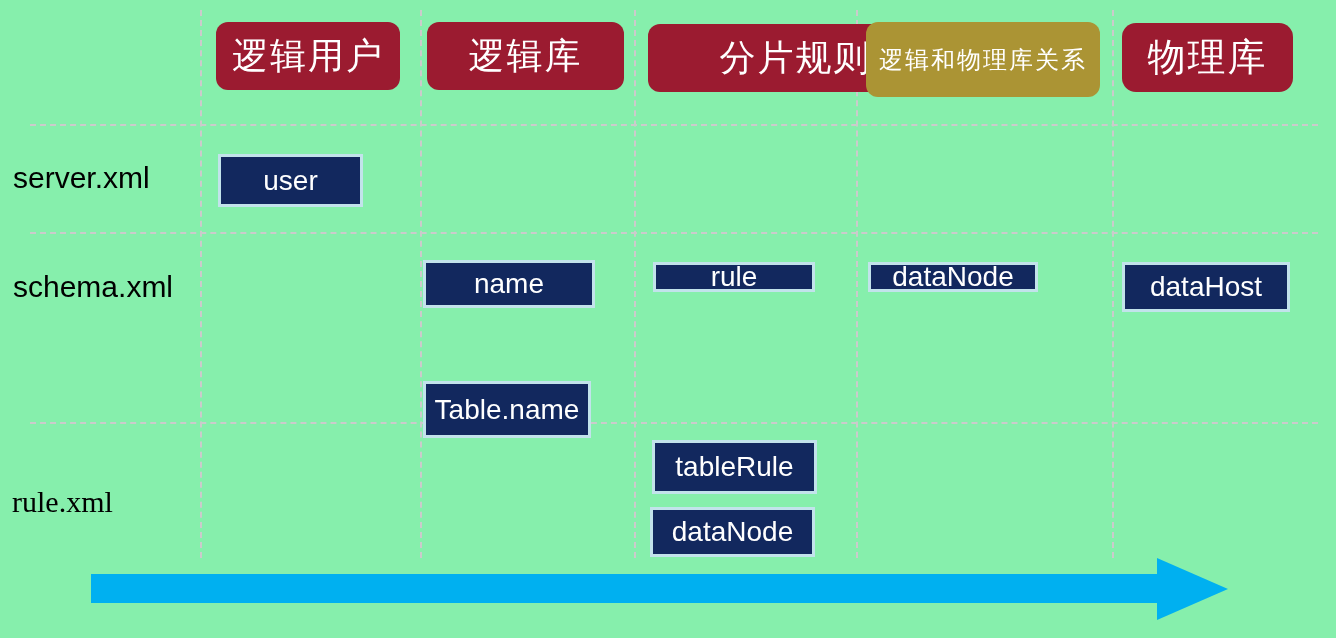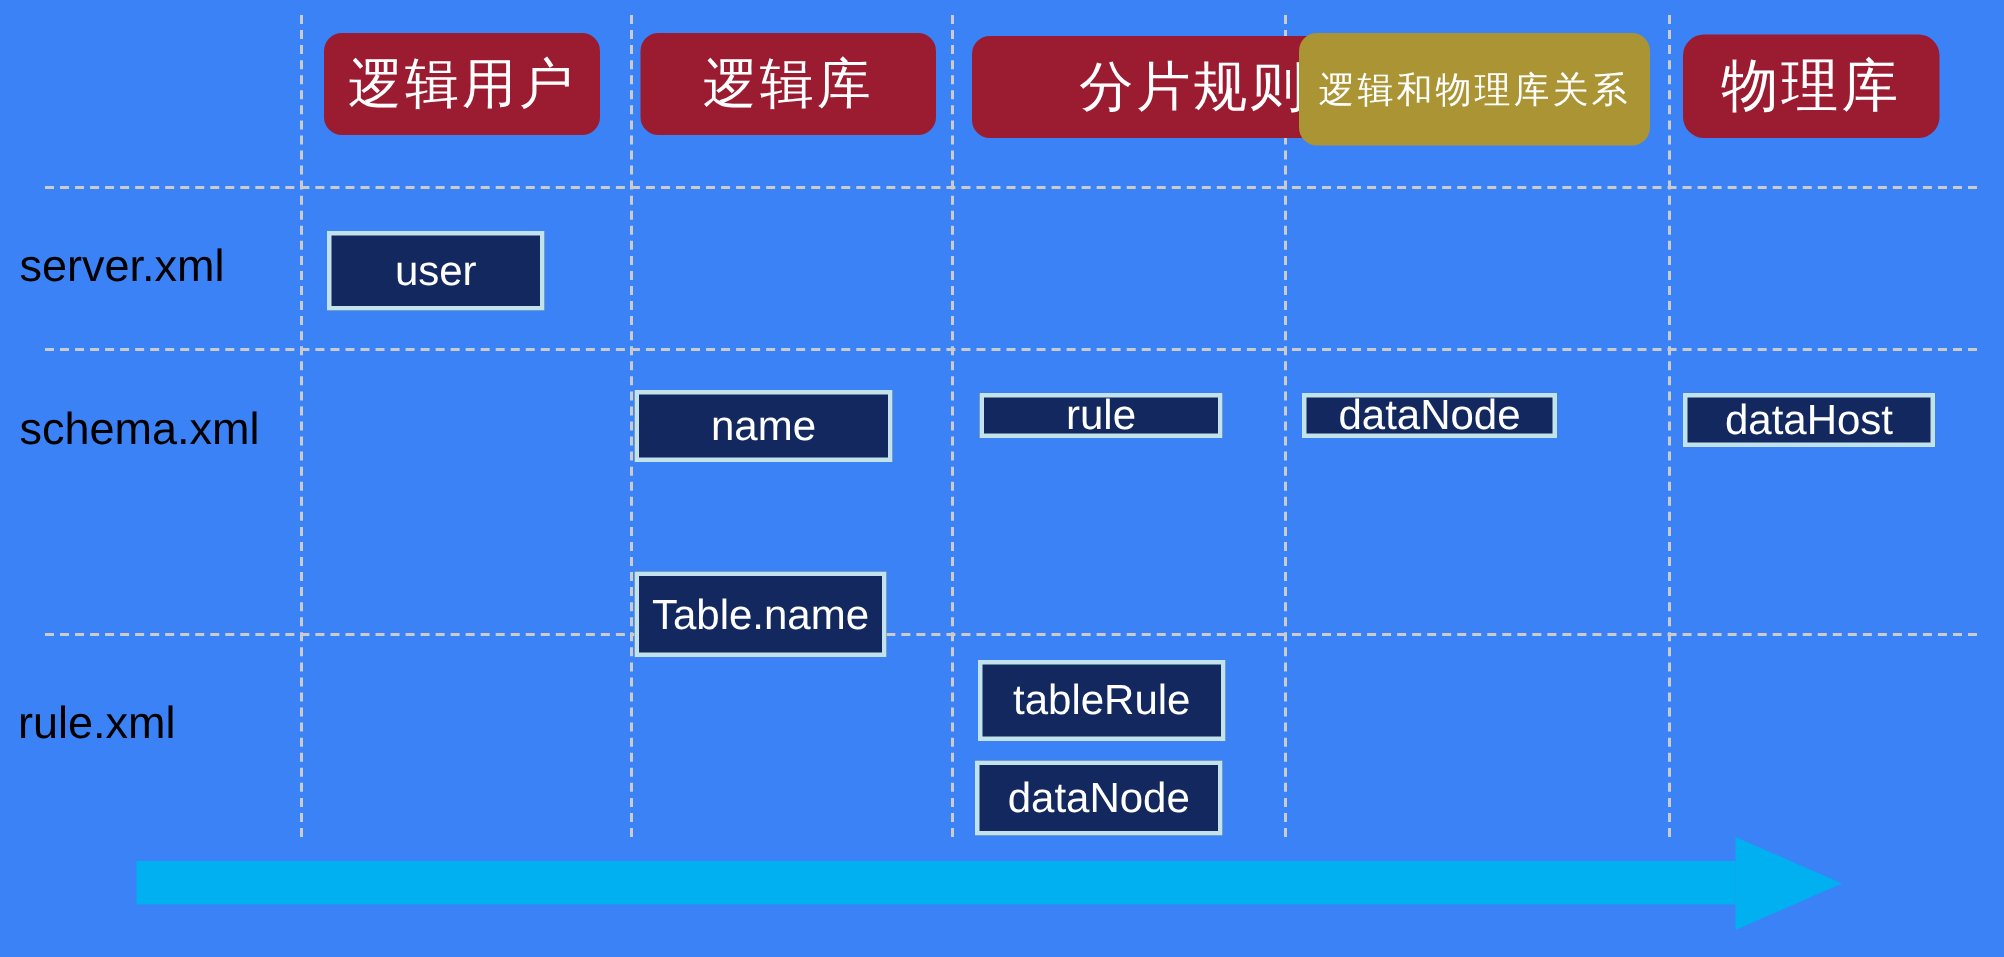--- a/index.html
+++ b/index.html
@@ -1,19 +1,19 @@
 <!DOCTYPE html>
 <html><head>
 <meta charset="utf-8">
 <style>
   html,body{margin:0;padding:0;background:#ffffff;}
   .stage{
     position:relative;
     width:1336px;height:638px;
-    background:#3b82f6;
+    background:#86efac;
     overflow:hidden;
     font-family:"Liberation Sans","DejaVu Sans",sans-serif;
   }
   .vline{position:absolute;width:0;border-left:2px dashed #cbcbcb;}
   .hline{position:absolute;height:0;border-top:2px dashed #cbcbcb;}
   .col-header{
     position:absolute;
     border-radius:12px;
     color:#ffffff;
     display:flex;align-items:center;justify-content:center;
@@ -59,29 +59,29 @@
   <div id="header-layer">
       <div class="col-header" style="left: 216px; top: 22px; width: 184px; height: 68px; background: rgb(155, 27, 48); font-size: 36px; color: rgb(255, 255, 255);">逻辑用户</div>
       <div class="col-header" style="left: 427px; top: 22px; width: 197px; height: 68px; background: rgb(155, 27, 48); font-size: 36px; color: rgb(255, 255, 255);">逻辑库</div>
       <div class="col-header" style="left: 648px; top: 24px; width: 199px; height: 68px; background: rgb(155, 27, 48); font-size: 36px; color: rgb(255, 255, 255); padding-left: 48px;">分片规则</div>
       <div class="col-header" style="left: 866px; top: 22px; width: 234px; height: 75px; background: rgb(171, 148, 52); font-size: 24px; color: rgb(255, 255, 255);">逻辑和物理库关系</div>
       <div class="col-header" style="left: 1122px; top: 23px; width: 171px; height: 69px; background: rgb(155, 27, 48); font-size: 38px; color: rgb(255, 255, 255); border-radius: 14px;">物理库</div>
     </div>
   <div id="rowlabel-layer">
       <div class="row-label" style="left: 13px; top: 160px; color: rgb(0, 0, 0);">server.xml</div>
       <div class="row-label" style="left: 13px; top: 269px; color: rgb(0, 0, 0);">schema.xml</div>
-      <div class="row-label" style="left: 12px; top: 465px; color: rgb(0, 0, 0);">rule.xml</div>
+      <div class="row-label" style="left: 12px; top: 484px; color: rgb(0, 0, 0); font-family: Liberation Serif, serif;">rule.xml</div>
     </div>
   <div id="box-layer">
       <div class="item-box" style="left: 218px; top: 154px; width: 145px; height: 53px; background: rgb(18, 40, 94); border-color: rgb(194, 227, 235); color: rgb(255, 255, 255);">user</div>
       <div class="item-box" style="left: 423px; top: 260px; width: 172px; height: 48px; background: rgb(18, 40, 94); border-color: rgb(194, 227, 235); color: rgb(255, 255, 255);">name</div>
       <div class="item-box" style="left: 423px; top: 334px; width: 168px; height: 57px; background: rgb(18, 40, 94); border-color: rgb(194, 227, 235); color: rgb(255, 255, 255); margin-top: 47px;">Table.name</div>
       <div class="item-box" style="left: 653px; top: 262px; width: 162px; height: 30px; background: rgb(18, 40, 94); border-color: rgb(194, 227, 235); color: rgb(255, 255, 255);">rule</div>
       <div class="item-box" style="left: 868px; top: 262px; width: 170px; height: 30px; background: rgb(18, 40, 94); border-color: rgb(194, 227, 235); color: rgb(255, 255, 255);">dataNode</div>
-      <div class="item-box" style="left: 1122px; top: 262px; width: 168px; height: 36px; background: rgb(18, 40, 94); border-color: rgb(194, 227, 235); color: rgb(255, 255, 255);">dataHost</div>
+      <div class="item-box" style="left: 1122px; top: 262px; width: 168px; height: 50px; background: rgb(18, 40, 94); border-color: rgb(194, 227, 235); color: rgb(255, 255, 255);">dataHost</div>
       <div class="item-box" style="left: 652px; top: 440px; width: 165px; height: 54px; background: rgb(18, 40, 94); border-color: rgb(194, 227, 235); color: rgb(255, 255, 255);">tableRule</div>
       <div class="item-box" style="left: 650px; top: 507px; width: 165px; height: 50px; background: rgb(18, 40, 94); border-color: rgb(194, 227, 235); color: rgb(255, 255, 255);">dataNode</div>
     </div>
   <div id="arrow-layer">
       <div class="arrow-body" style="left: 91px; top: 574px; width: 1066px; height: 29px; background: rgb(0, 176, 240);"></div>
       <div class="arrow-head" style="left: 1157px; top: 558px; border-top: 31px solid transparent; border-bottom: 31px solid transparent; border-left: 71px solid rgb(0, 176, 240);"></div>
     </div>
 </div>
 
 </body></html>

